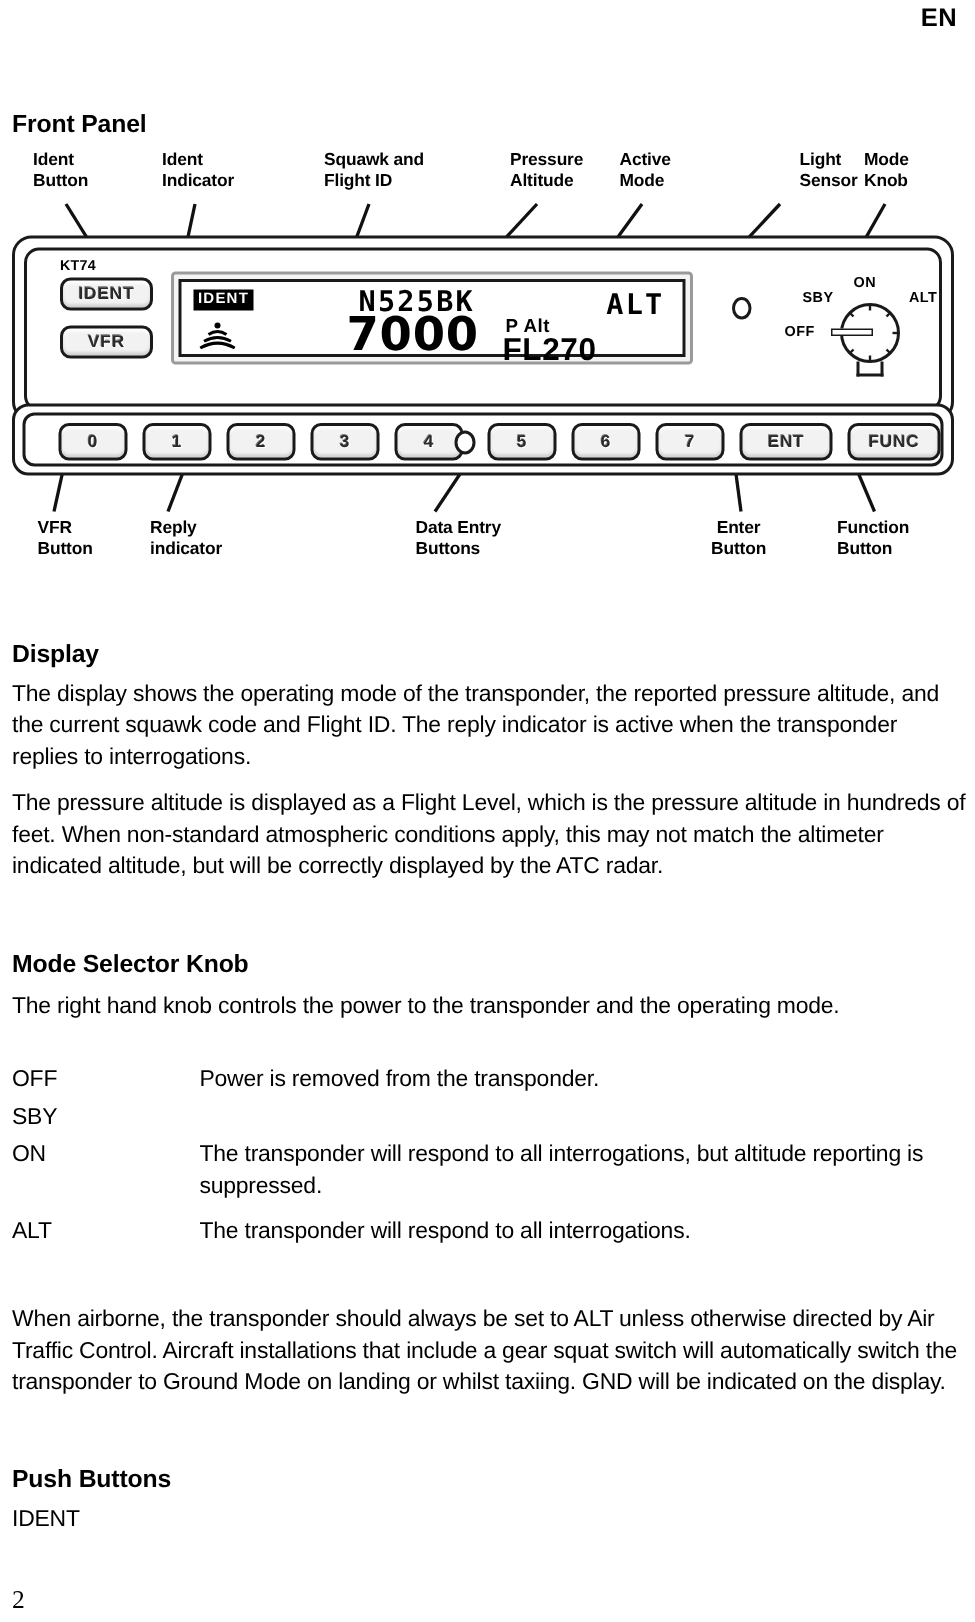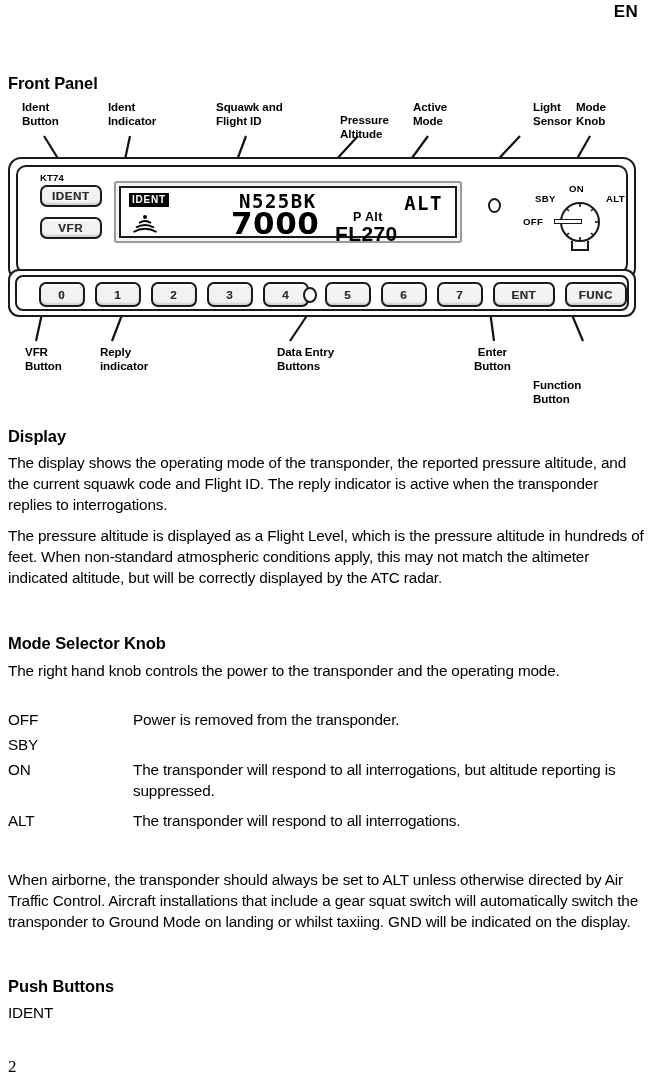--- a/index.html
+++ b/index.html
@@ -164,21 +164,20 @@
     letter-spacing: 0.5px;
     line-height: 32px;
     font-family: "DejaVu Sans", sans-serif;
   }
   .lcd-palt {
     position: absolute;
     left: 216px; top: 22px;
     font-size: 12.5px;
     font-weight: bold;
     letter-spacing: 0.4px;
-    margin-left: 16px;
   }
   .lcd-fl {
     position: absolute;
     left: 214px; top: 34px;
     font-size: 21px;
     font-weight: bold;
     letter-spacing: 0.4px;
   }
   .lcd-mode {
     position: absolute;
@@ -322,38 +321,38 @@
       <line x1="583" y1="245" x2="564" y2="200"></line>
     </g>
   </svg>
 
   <div class="callout" style="left:22px;  top:4px;">Ident
 Button</div>
   <div class="callout" style="left:108px; top:4px;">Ident
 Indicator</div>
   <div class="callout" style="left:216px; top:4px;">Squawk and
 Flight ID</div>
-  <div class="callout" style="left:340px; top:4px;margin-top:13px;">Pressure
+  <div class="callout" style="left:340px; top:4px;">Pressure
 Altitude</div>
   <div class="callout" style="left:413px; top:4px;">Active
 Mode</div>
   <div class="callout" style="left:533px; top:4px;">Light
 Sensor</div>
   <div class="callout" style="left:576px; top:4px;">Mode
 Knob</div>
 
   <div class="callout" style="left:25px;  top:249px;">VFR
 Button</div>
   <div class="callout" style="left:100px; top:249px;">Reply
 indicator</div>
   <div class="callout" style="left:277px; top:249px;">Data Entry
 Buttons</div>
   <div class="callout" style="left:474px; top:249px;text-align:center;">Enter
 Button</div>
-  <div class="callout" style="left:533px; top:249px;margin-top:33px;">Function
+  <div class="callout" style="left:558px; top:249px;">Function
 Button</div>
 
   <div class="chassis">
     <div class="chassis-inner">
 
       <div class="model-label">KT74</div>
 
       <div class="panel-btn" id="ident-btn">IDENT</div>
       <div class="panel-btn" id="vfr-btn">VFR</div>
 

